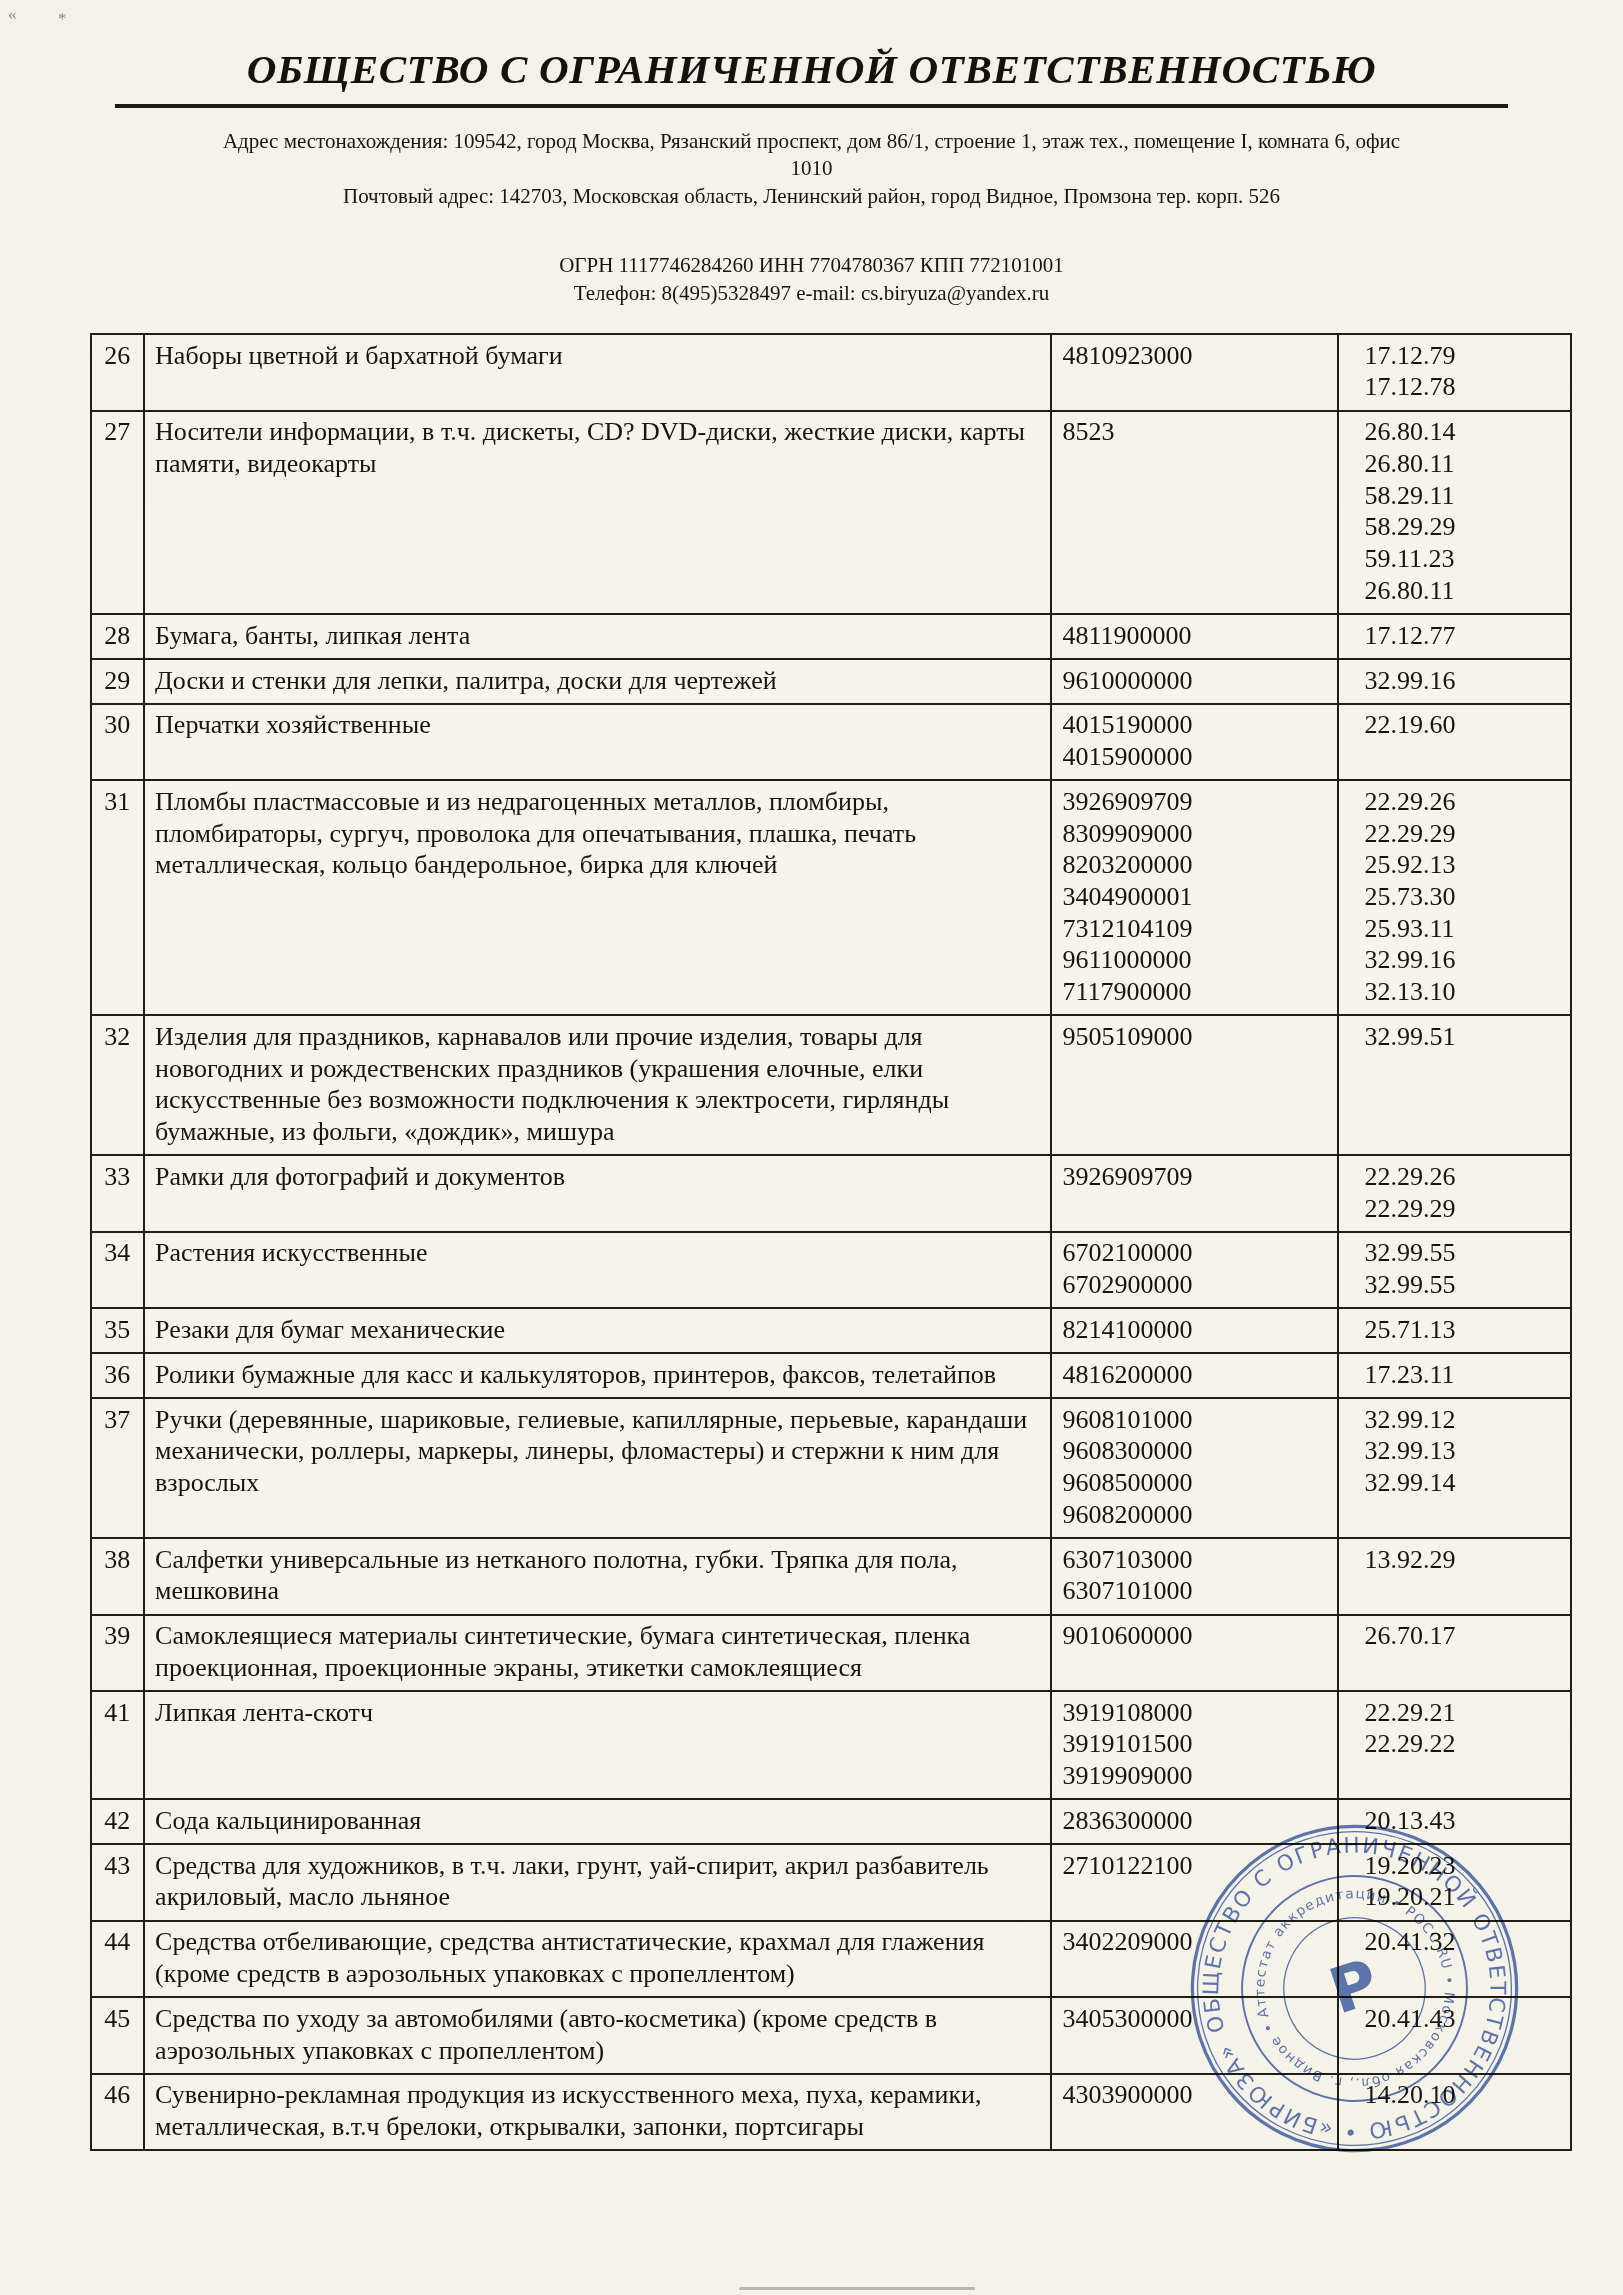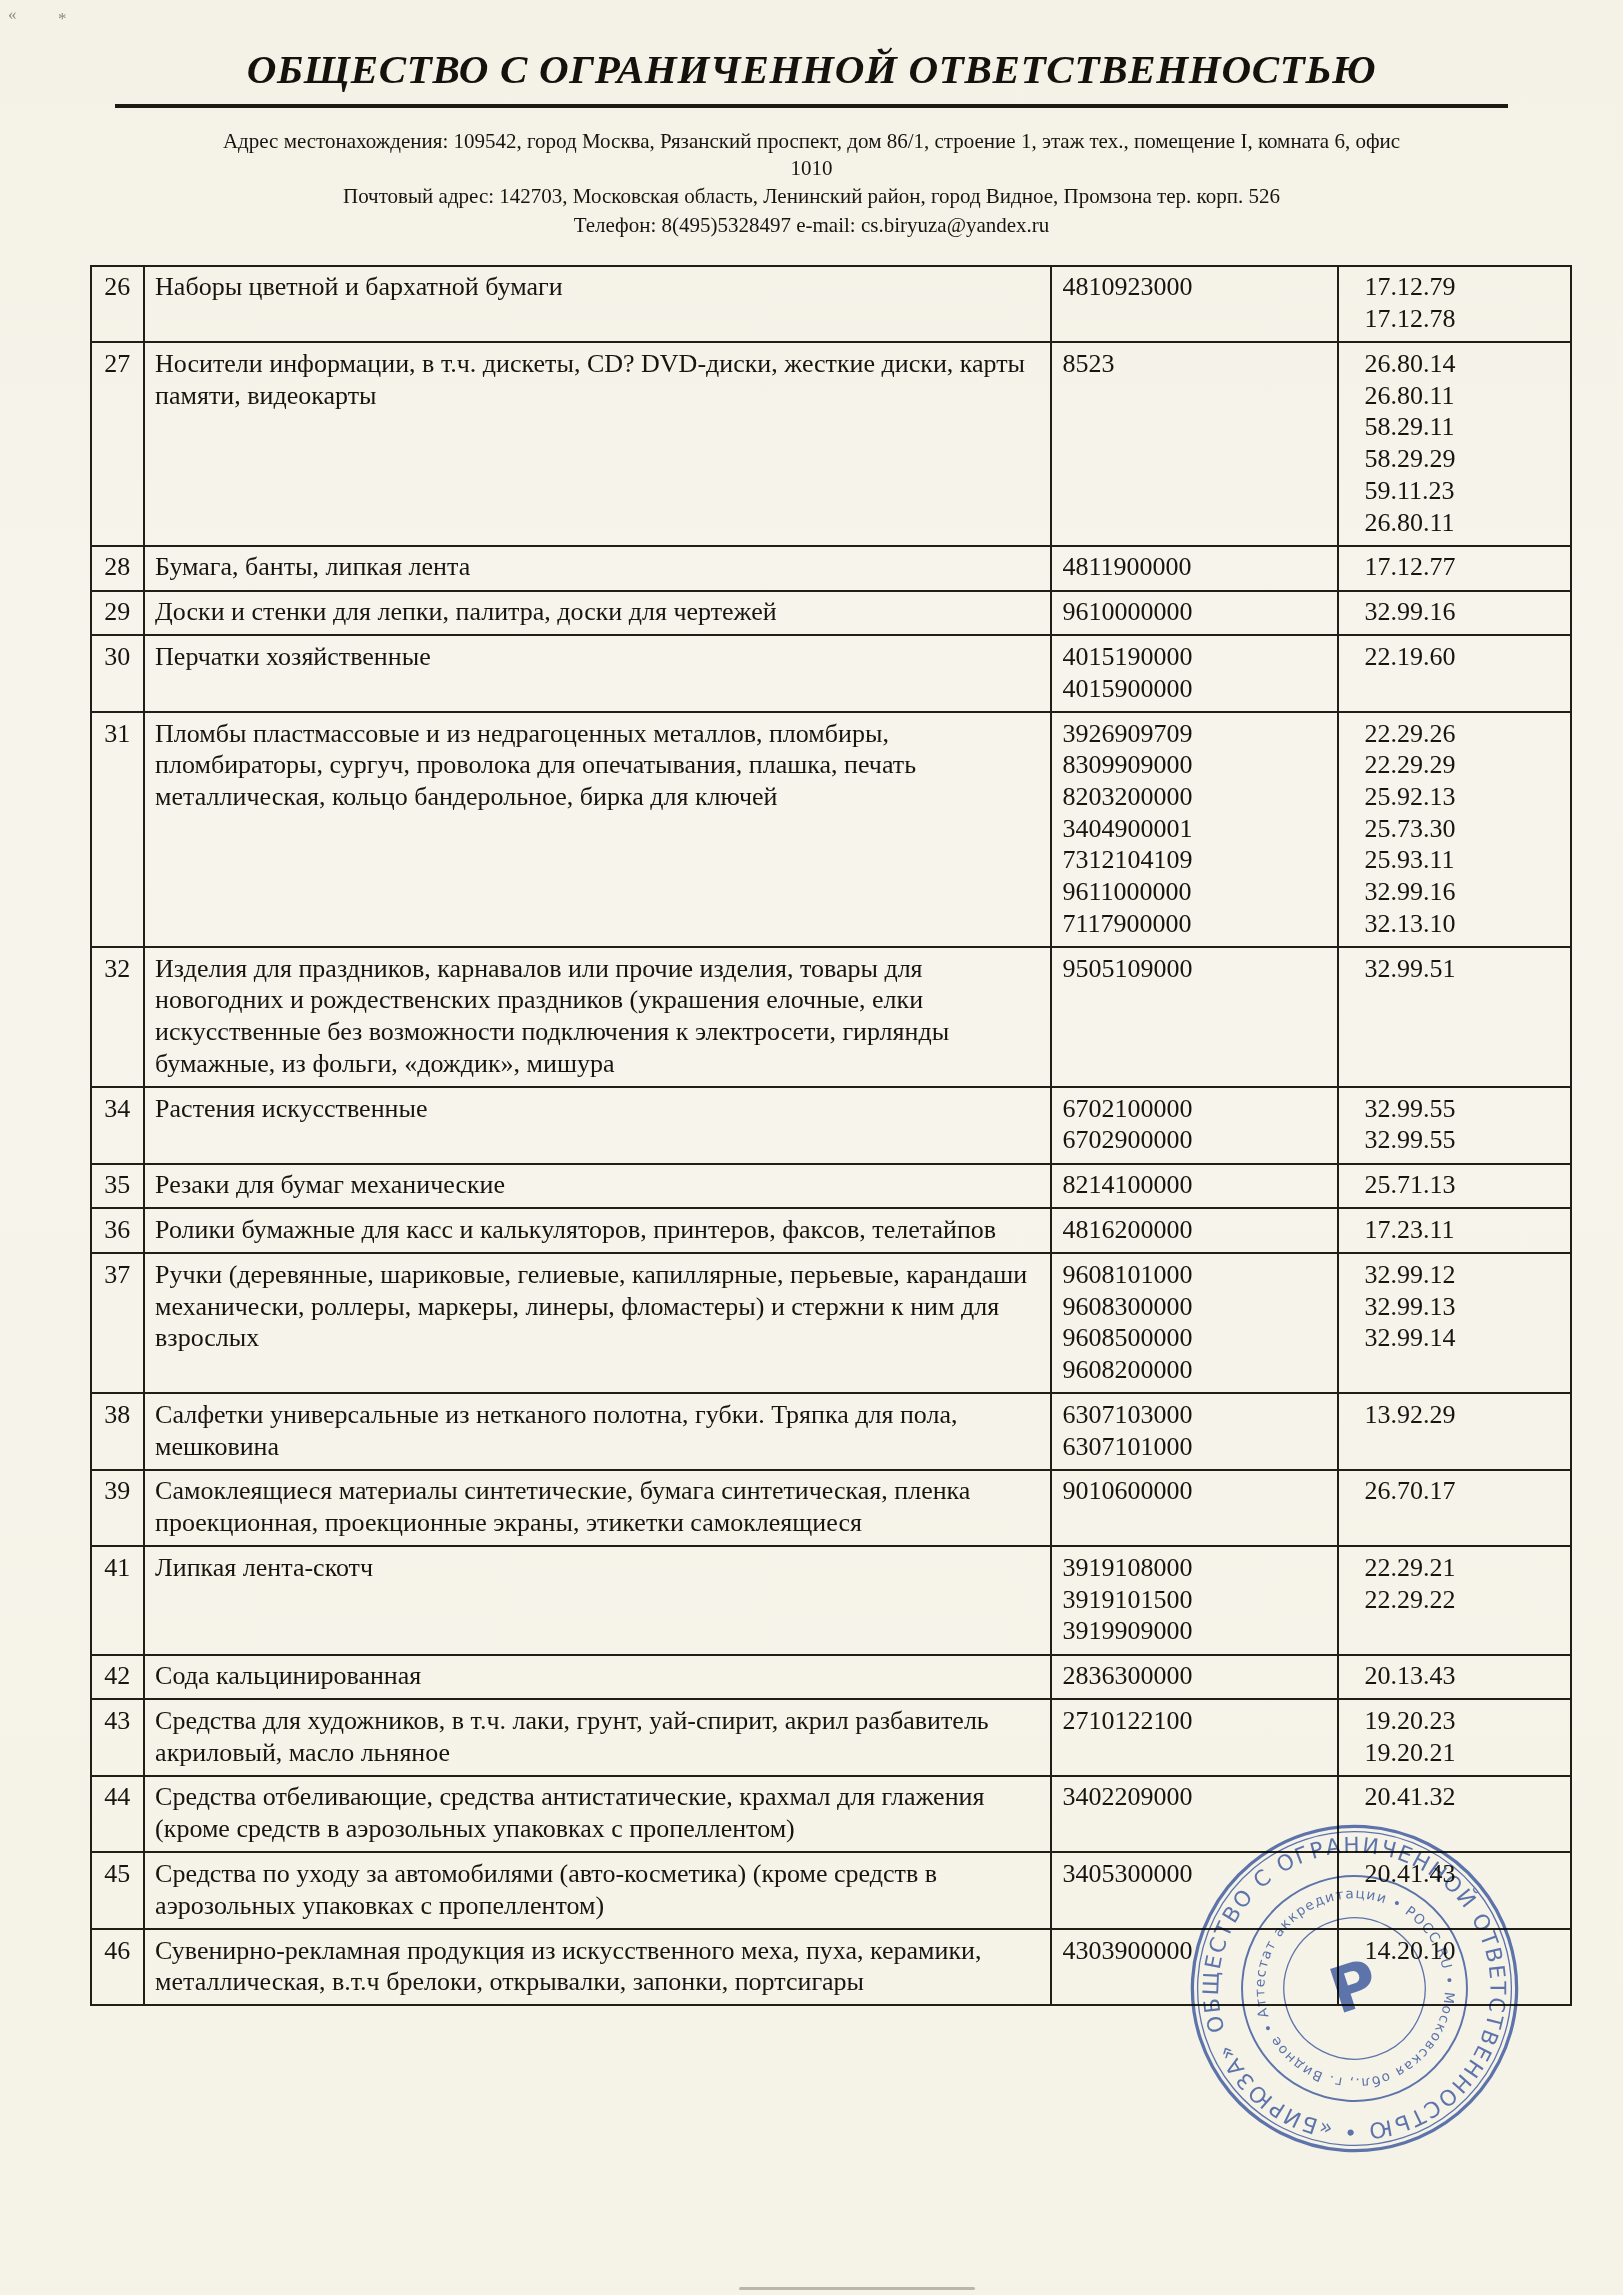--- a/index.html
+++ b/index.html
@@ -58,20 +58,21 @@
 <div class="page">
 
   <span class="speck speck-1">«</span>
   <span class="speck speck-2">*</span>
 
   <header class="doc-header">
     <h1 class="org-type">ОБЩЕСТВО С ОГРАНИЧЕННОЙ ОТВЕТСТВЕННОСТЬЮ</h1>
     <div class="title-rule"></div>
     <p class="addr">Адрес местонахождения: 109542, город Москва, Рязанский проспект, дом 86/1, строение 1, этаж тех., помещение I, комната 6, офис 1010</p>
     <p class="addr">Почтовый адрес: 142703, Московская область, Ленинский район, город Видное, Промзона тер. корп. 526</p>
+    <p class="addr reg">ОГРН 1117746284260 ИНН 7704780367 КПП 772101001</p>
     <p class="addr contact">Телефон: 8(495)5328497 e-mail: cs.biryuza@yandex.ru</p>
   </header>
 
   <table class="product-table">
     <tbody>
     <tr class="product-row">
       <td class="col-num">26</td>
       <td class="col-desc">Наборы цветной и бархатной бумаги</td>
       <td class="col-codes">
             <div>4810923000</div>
@@ -159,20 +160,31 @@
       <td class="col-num">32</td>
       <td class="col-desc">Изделия для праздников, карнавалов или прочие изделия, товары для новогодних и рождественских праздников (украшения елочные, елки искусственные без возможности подключения к электросети, гирлянды бумажные, из фольги, «дождик», мишура</td>
       <td class="col-codes">
             <div>9505109000</div>
           </td>
       <td class="col-classes">
             <div>32.99.51</div>
           </td>
     </tr>
 
+    <tr class="product-row">
+      <td class="col-num">33</td>
+      <td class="col-desc">Рамки для фотографий и документов</td>
+      <td class="col-codes">
+            <div>3926909709</div>
+          </td>
+      <td class="col-classes">
+            <div>22.29.26</div>
+            <div>22.29.29</div>
+          </td>
+    </tr>
 
     <tr class="product-row">
       <td class="col-num">34</td>
       <td class="col-desc">Растения искусственные</td>
       <td class="col-codes">
             <div>6702100000</div>
             <div>6702900000</div>
           </td>
       <td class="col-classes">
             <div>32.99.55</div>

